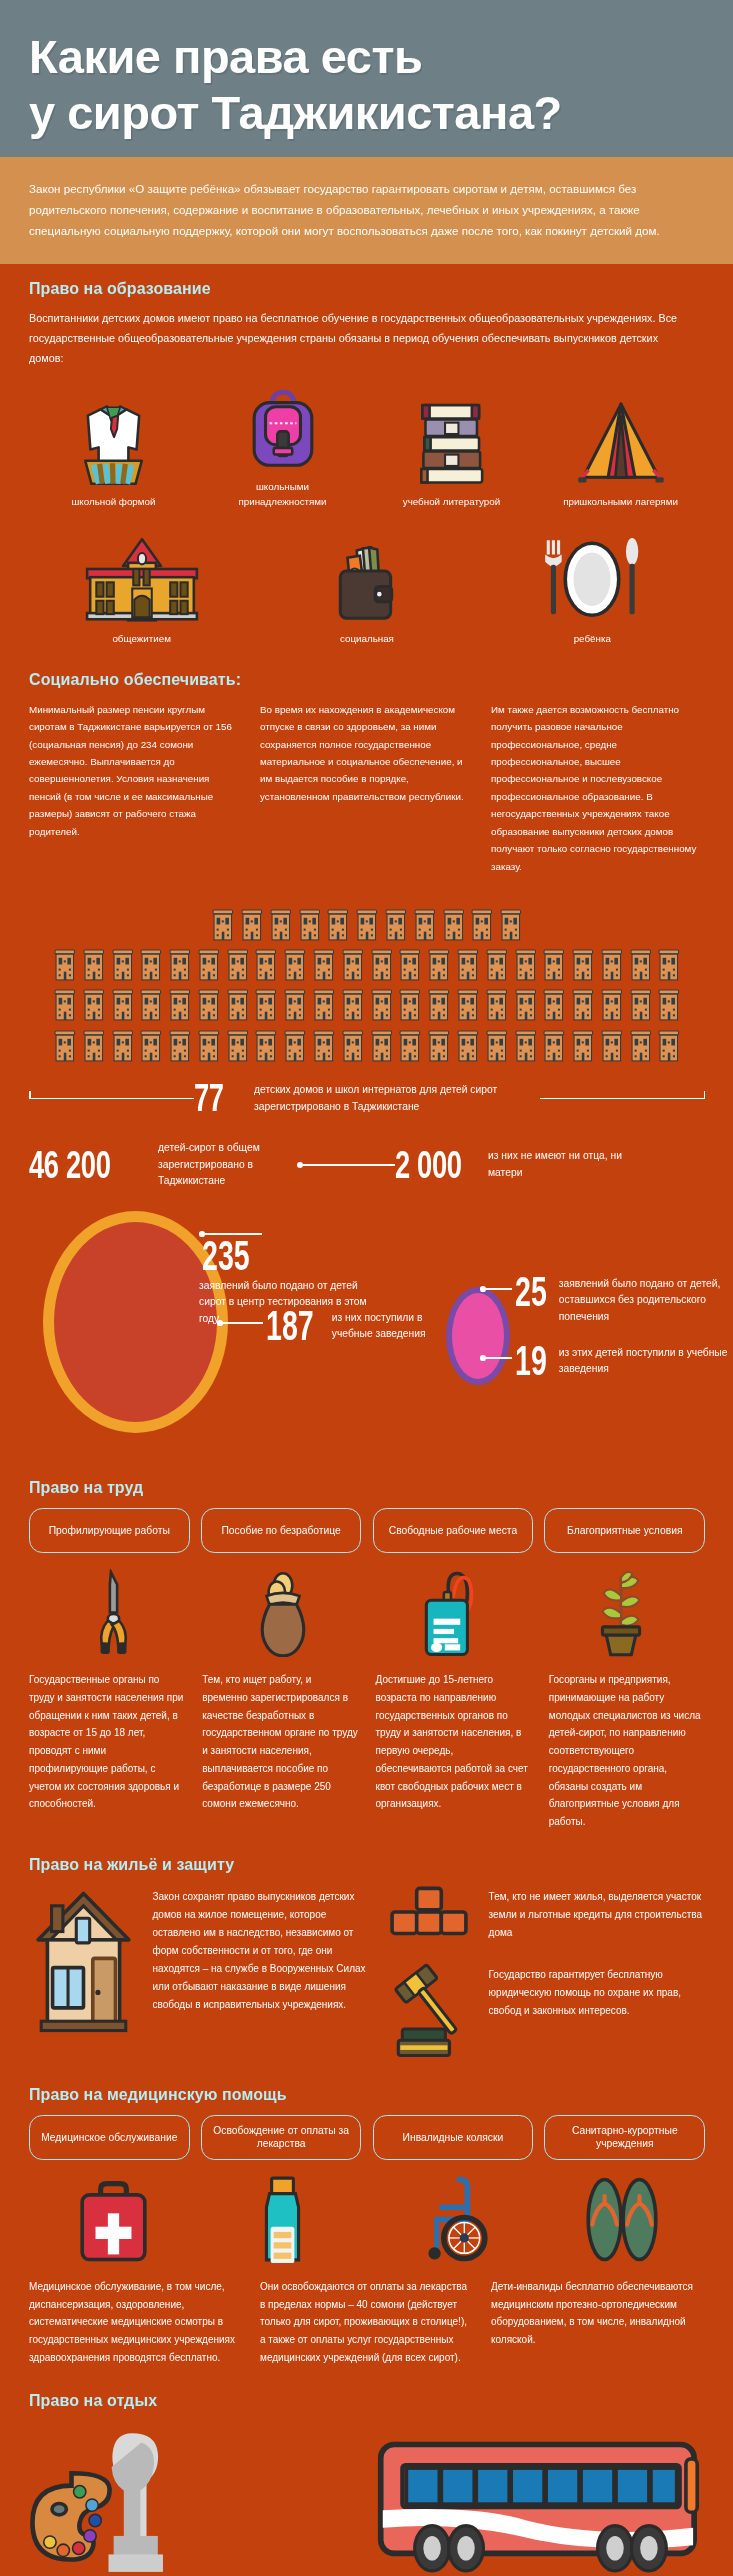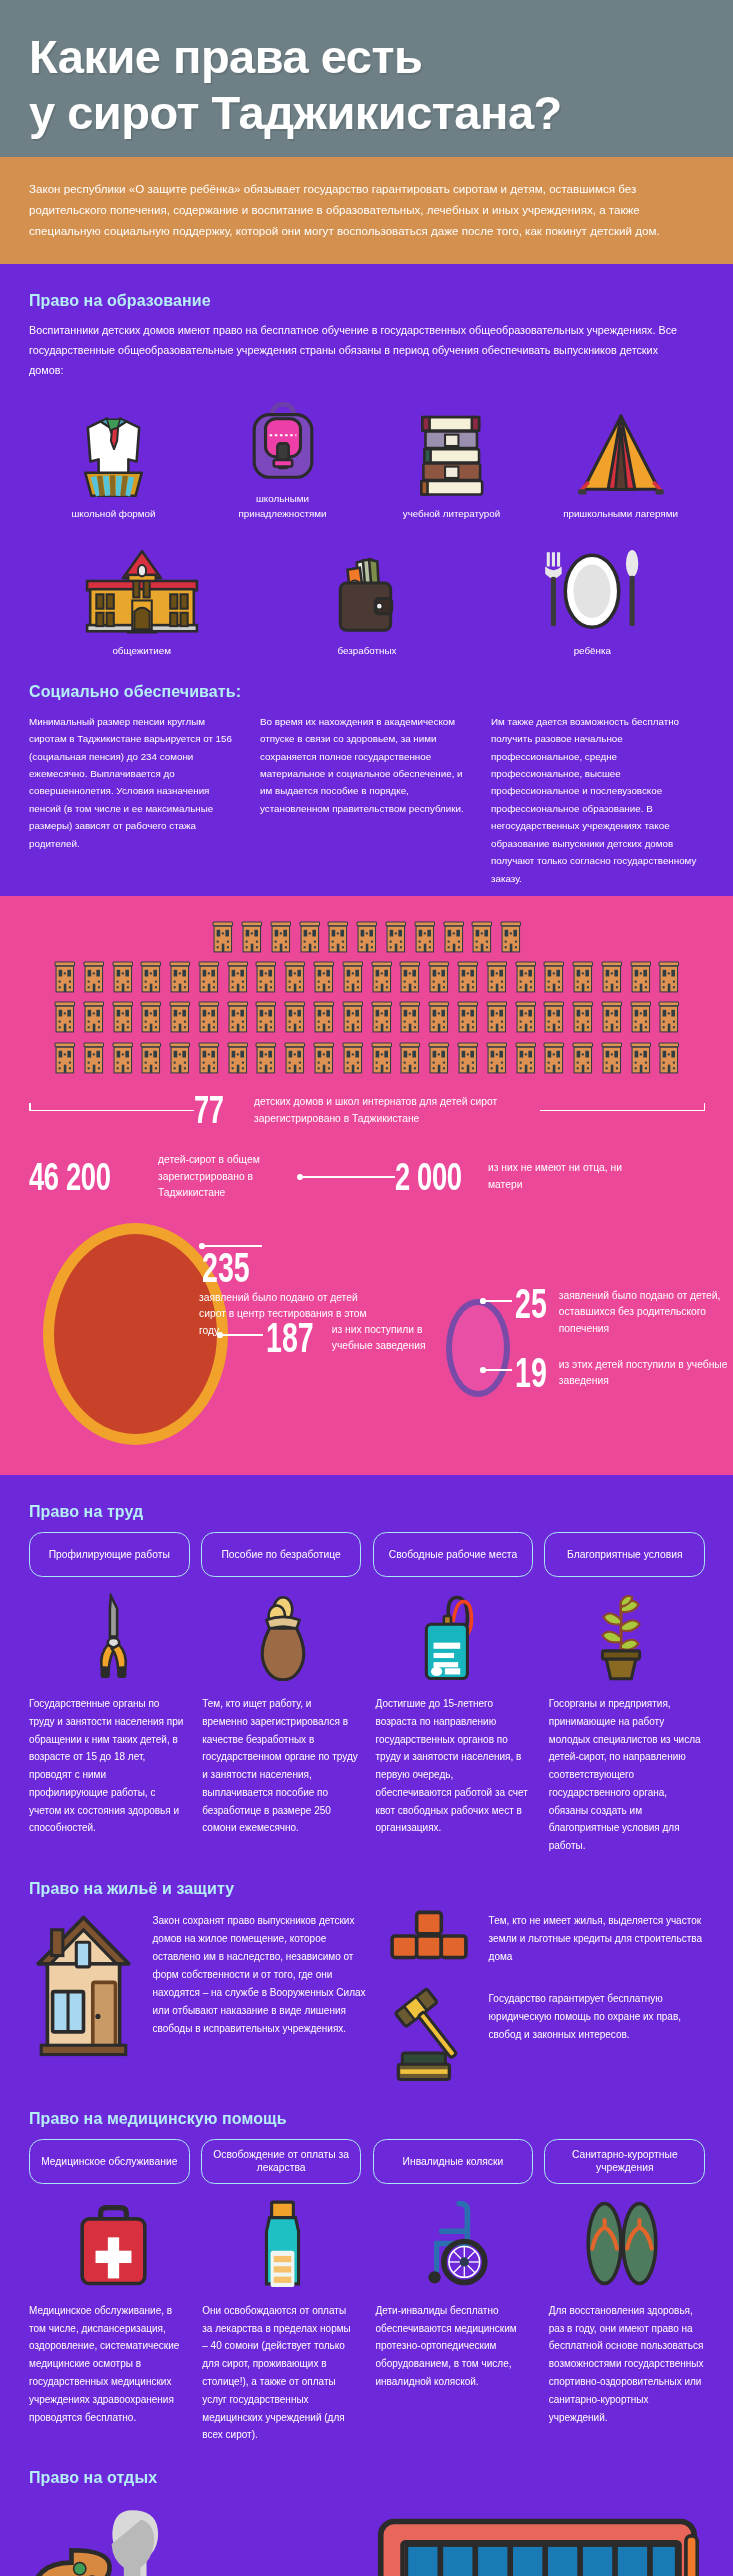--- a/index.html
+++ b/index.html
@@ -7,22 +7,22 @@
   body {
     width: 734px;
     font-family: "Liberation Sans", sans-serif;
     color: #ffffff;
   }
   .page { width: 734px; position: relative; }
 
   
   .band-header  { background: #6e7f85; padding: 32px 29px 20.6px 29px; }
   .band-intro   { background: #d4904e; padding: 20.6px 29px 23px 29px; }
-  .band-main    { background: #6d28d9; padding: 12px 0 0 0; }
-  .band-stats   { background: #ec4899; padding: 20.6px 29px 20.6px 29px; }
+  .band-main    { background: #c2410c; padding: 0 0 0 0; }
+  .band-stats   { background: #c2410c; padding: 20.6px 29px 20.6px 29px; }
 
   
   .headline {
     font-weight: bold;
     font-size: 47px;
     line-height: 1.05;
     letter-spacing: -0.5px;
     text-shadow: 1.5px 1.5px 0 rgba(0,0,0,0.10);
   }
   .headline .l2 { display: block; margin-top: 6.2px; }
@@ -291,21 +291,21 @@
               <path d="M56 26 L72 22 L86 92 L62 96 Z" fill="#e7eadf" stroke="#2b2b2b" stroke-width="5"></path>
               <path d="M68 22 L84 20 L94 92 L74 94 Z" fill="#b8c0a2" stroke="#2b2b2b" stroke-width="5"></path>
               <path d="M80 20 L96 24 L100 92 L86 92 Z" fill="#7c8e4a" stroke="#2b2b2b" stroke-width="5"></path>
               <path d="M38 40 L62 36 L70 96 L44 100 Z" fill="#f0792a" stroke="#2b2b2b" stroke-width="5"></path>
               <circle cx="52" cy="70" r="9" fill="#f6f0d8" stroke="#2b2b2b" stroke-width="4"></circle>
               <rect x="24" y="66" width="98" height="92" rx="12" fill="#4a3a33" stroke="#2b2b2b" stroke-width="6"></rect>
               <rect x="92" y="96" width="32" height="30" rx="7" fill="#3a2c26" stroke="#2b2b2b" stroke-width="6"></rect>
               <circle cx="100" cy="111" r="6" fill="#efefef" stroke="#2b2b2b" stroke-width="3"></circle>
             </svg>
           </div>
-          <div class="icon-label">безработных</div>
+          <div class="icon-label">социальная</div>
         </div>
 
         <div class="icon-cell third">
           <div class="icon-art">
             <svg width="108" height="85" viewBox="0 0 210 165">
               <ellipse cx="105" cy="82" rx="52" ry="70" fill="#ffffff" stroke="#2b2b2b" stroke-width="7"></ellipse>
               <ellipse cx="105" cy="82" rx="36" ry="52" fill="#e3e3e3"></ellipse>
               <path d="M20 6 L20 34 M30 6 L30 34 M40 6 L40 34" stroke="#e8e8e8" stroke-width="6"></path>
               <path d="M14 34 q16 14 32 0 l0 14 q-10 10 -16 10 q-6 0 -16 -10 Z" fill="#e8e8e8"></path>
               <rect x="25" y="54" width="10" height="96" rx="4" fill="#3a3a3a"></rect>
@@ -1521,21 +1521,20 @@
               <path d="M116 54 q-18 10 -24 42 M116 54 q18 10 24 42 M116 54 l0 -14" fill="none" stroke="#e2662c" stroke-width="8" stroke-linecap="round"></path>
             </svg>
           </div>
         </div>
       </div>
 
       <div class="cols" style="margin-top:14.4px">
         <div class="col4">Медицинское обслуживание, в том числе, диспансеризация, оздоровление, систематические медицинские осмотры в государственных медицинских учреждениях здравоохранения проводятся бесплатно.</div>
         <div class="col4">Они освобождаются от оплаты за лекарства в пределах нормы – 40 сомони (действует только для сирот, проживающих в столице!), а также от оплаты услуг государственных медицинских учреждений (для всех сирот).</div>
         <div class="col4">Дети-инвалиды бесплатно обеспечиваются медицинским протезно-ортопедическим оборудованием, в том числе, инвалидной коляской.</div>
-        <div class="col4">Для восстановления здоровья, раз в году, они имеют право на бесплатной основе пользоваться возможностями государственных спортивно-оздоровительных или санитарно-курортных учреждений.</div>
       </div>
     </div>
 
     <div class="sec" style="padding-bottom:23px">
       <h2 class="sec-title">Право на отдых</h2>
       <div class="rest">
 
         <div class="half">
           <div class="art">
             <svg width="196" height="149" viewBox="0 0 380 290">

